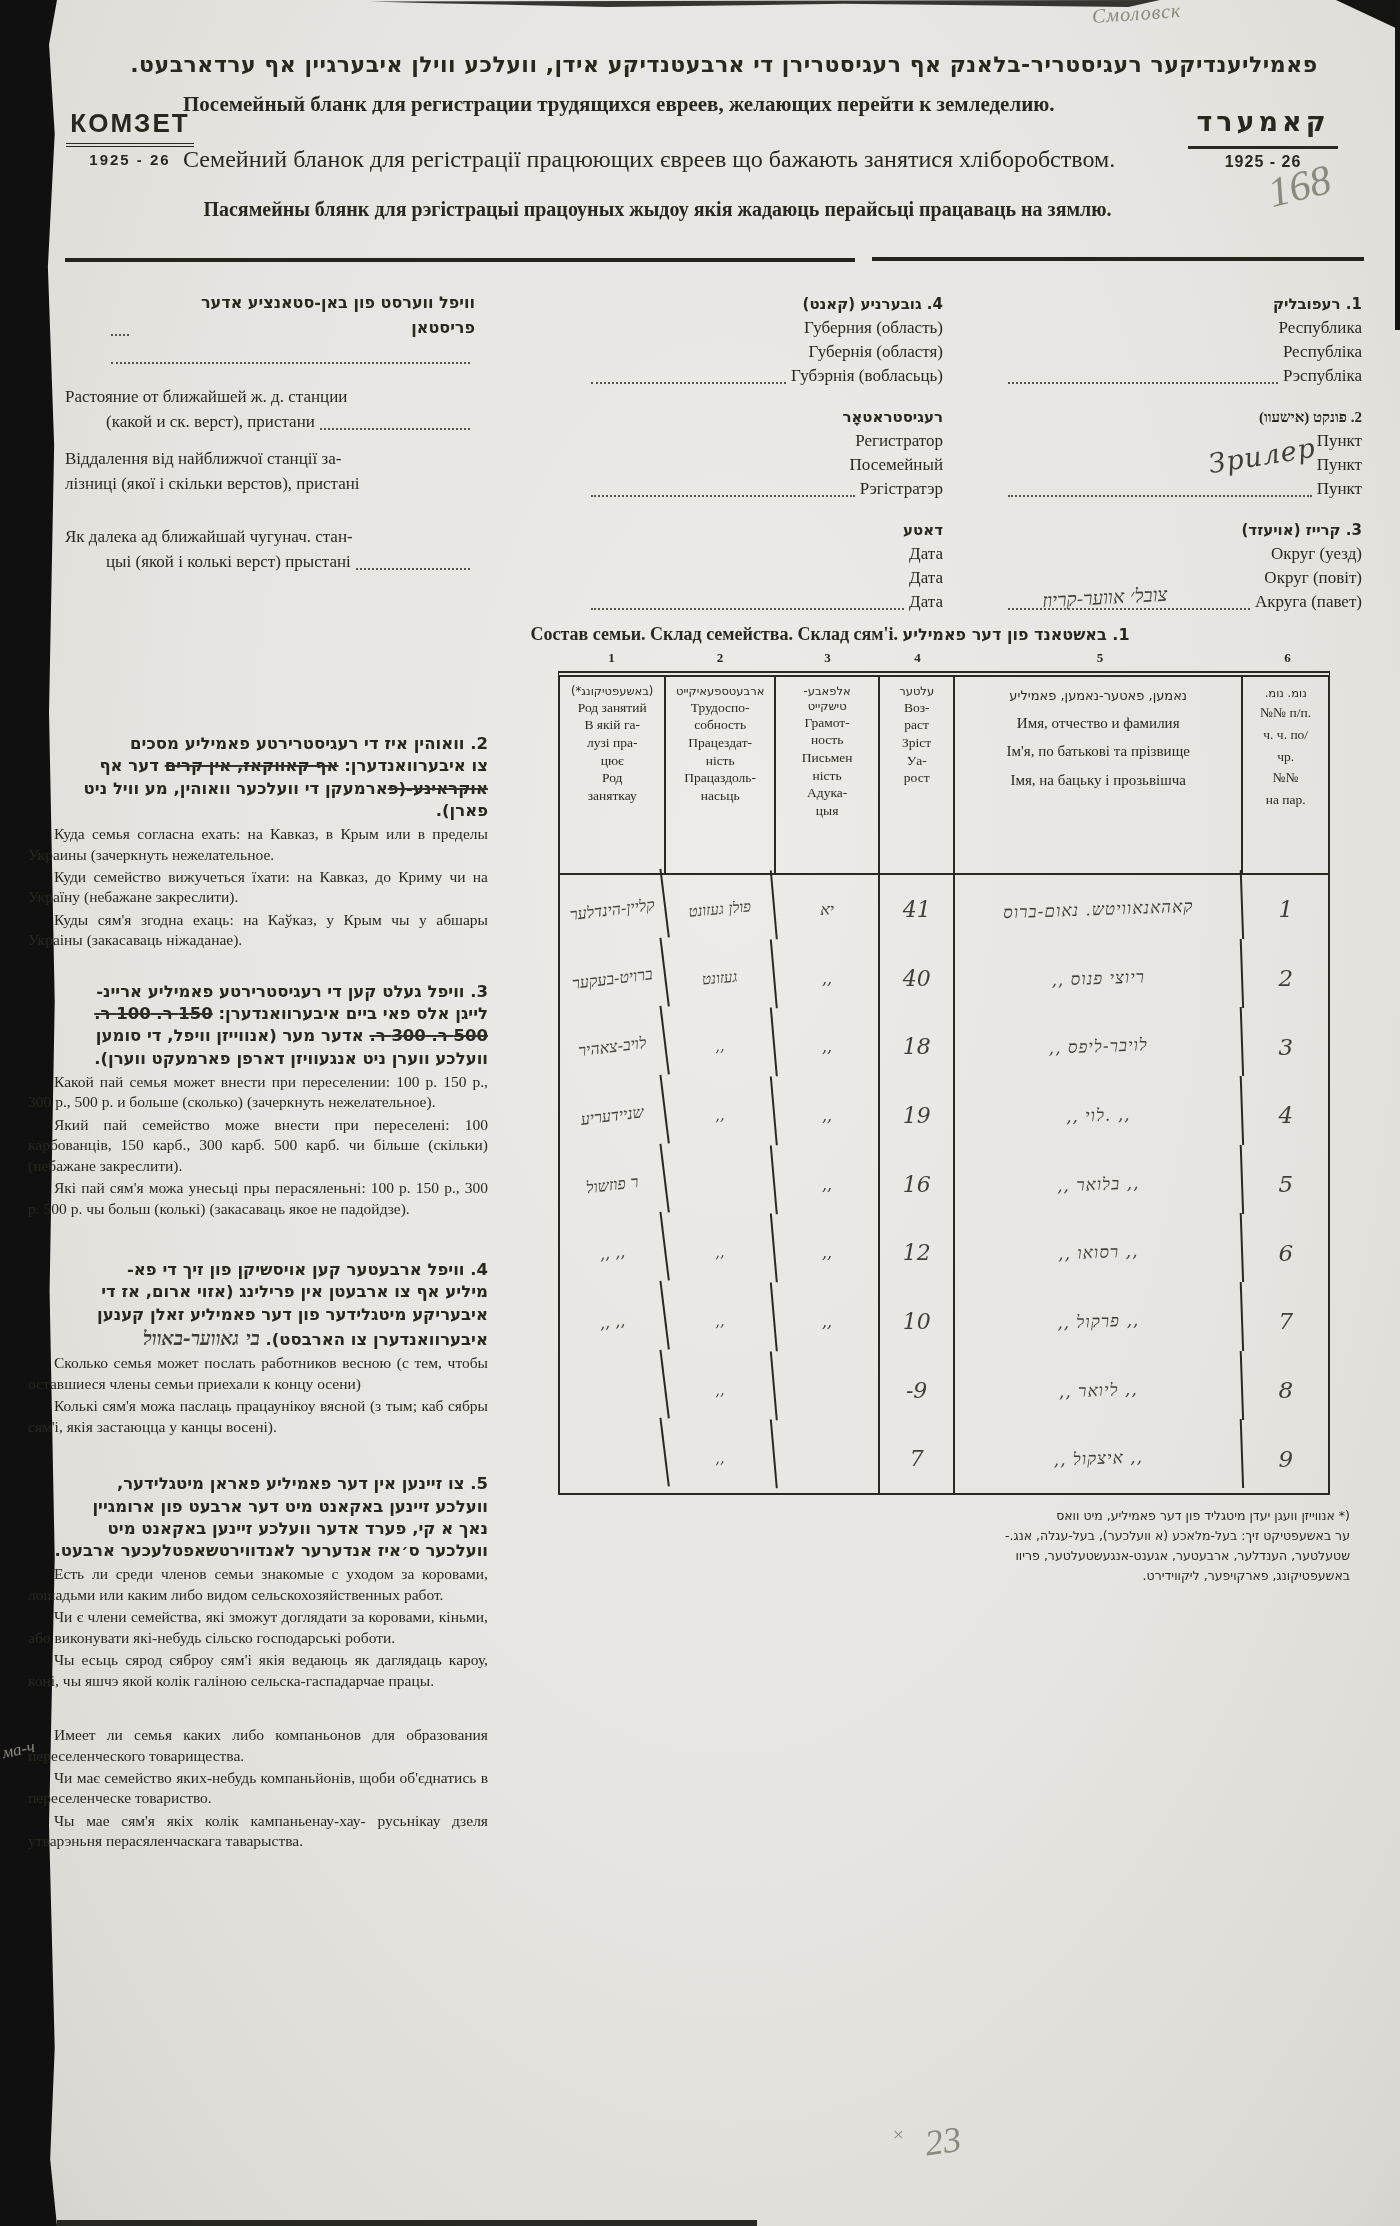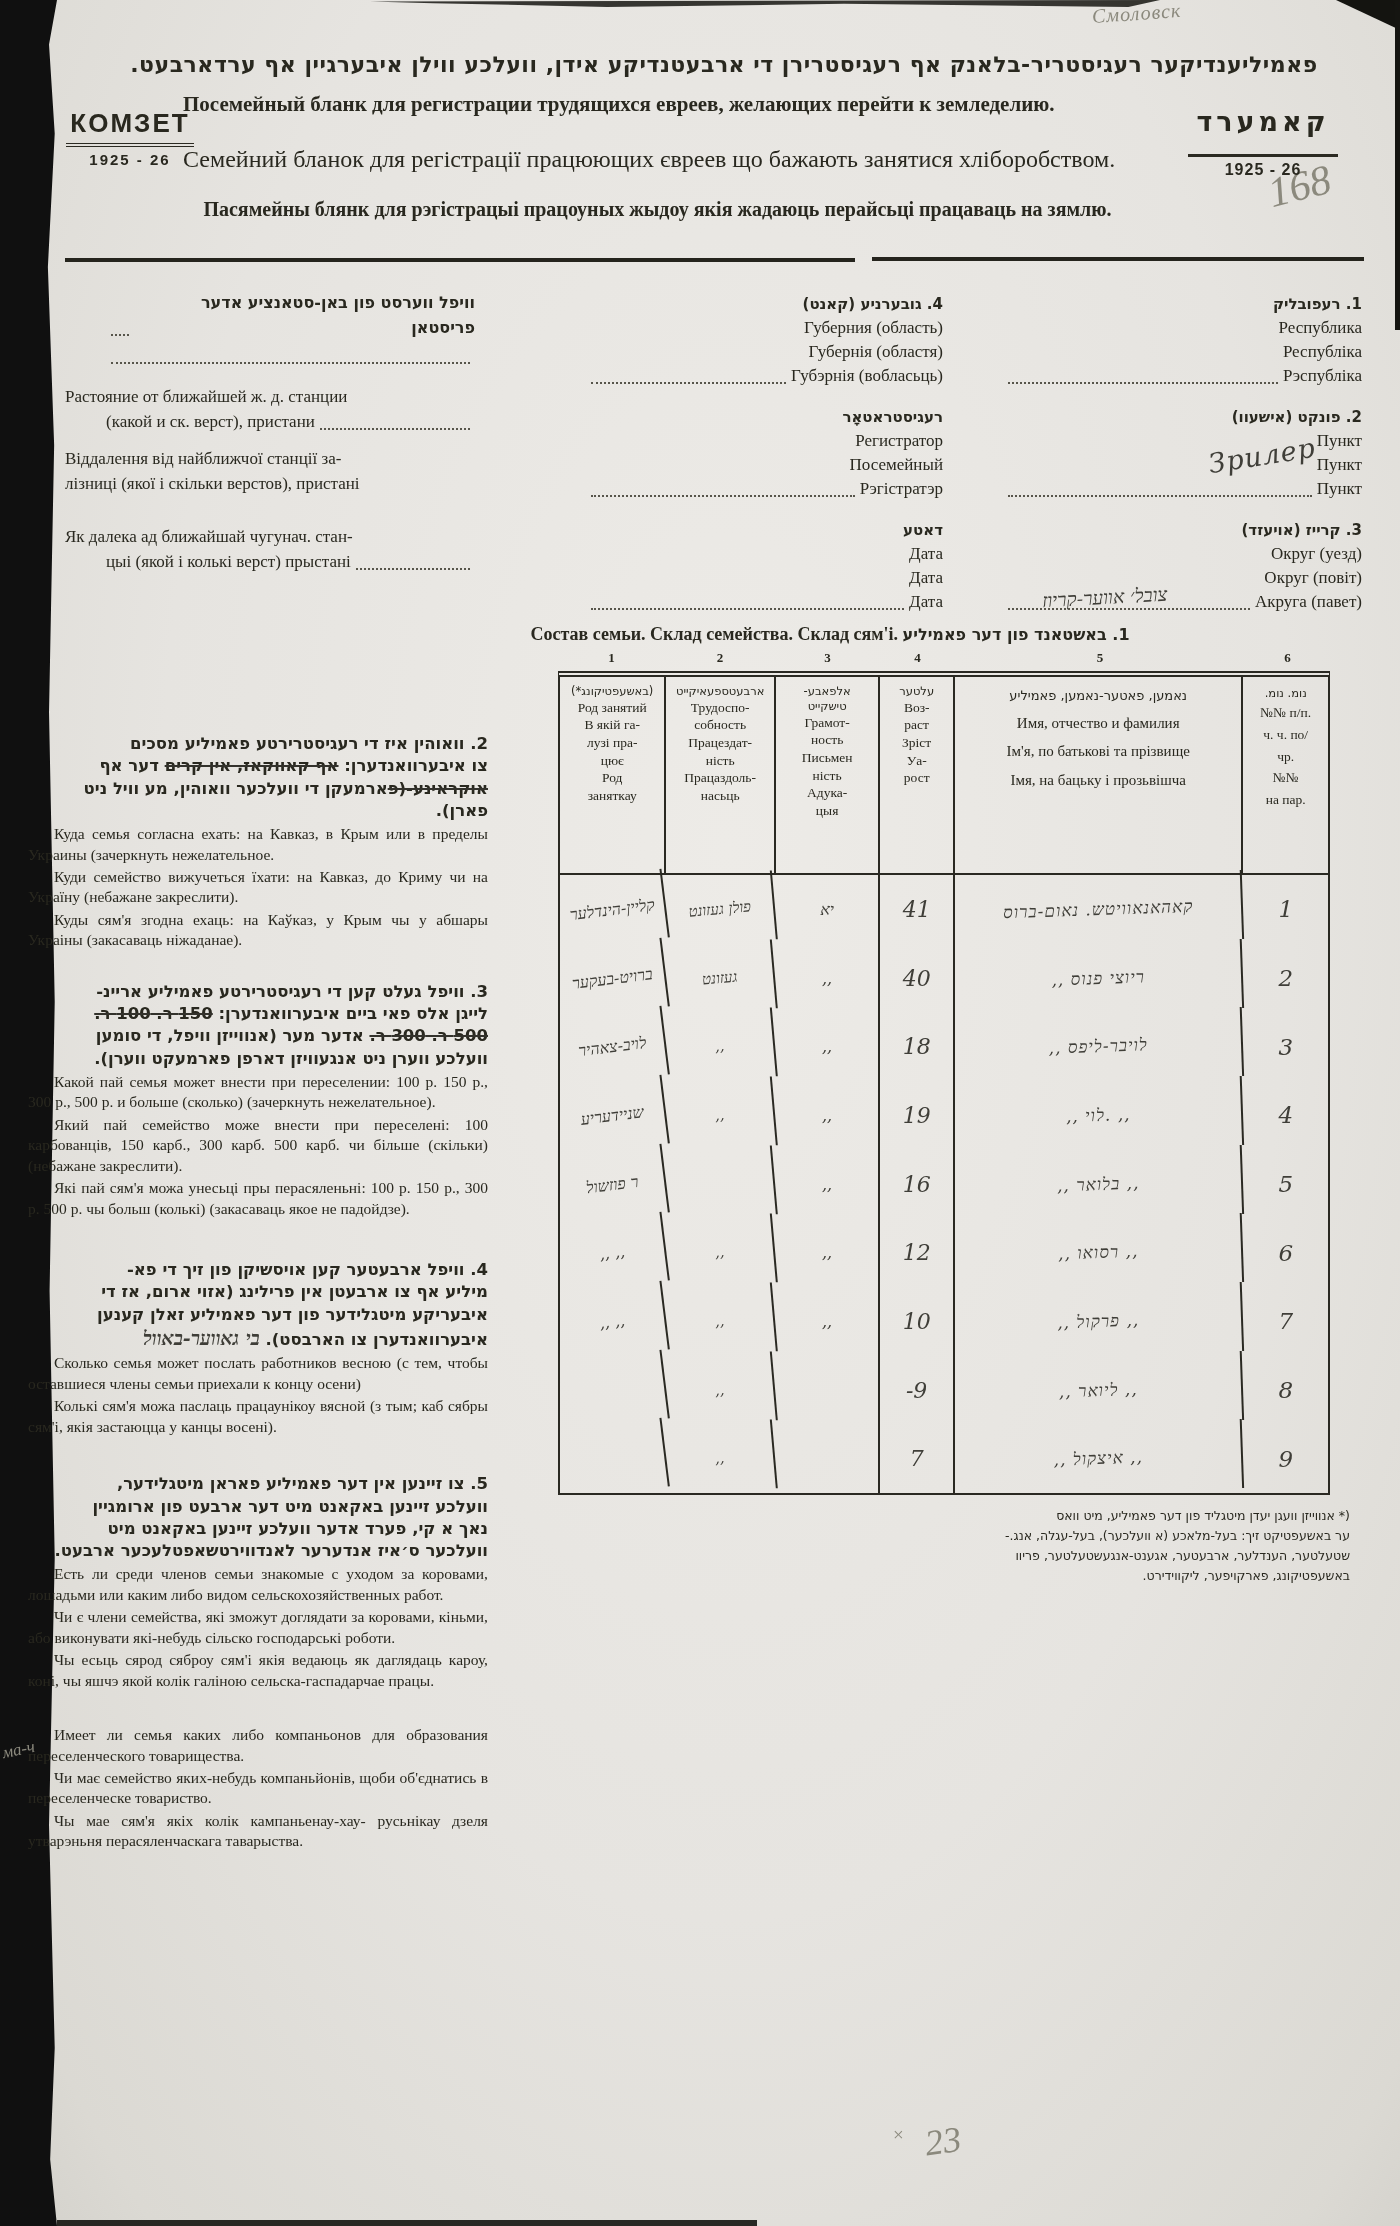--- a/index.html
+++ b/index.html
@@ -23,21 +23,21 @@
   .edge-right{right:0;top:0;width:5px;height:330px;background:#151511;}
   .edge-bottom{left:57px;bottom:0;width:700px;height:6px;background:#14140f;opacity:.9;}
   
   .yi-title{left:95px;top:52px;width:1258px;text-align:center;font-size:22px;font-weight:bold;letter-spacing:.5px;}
   .komzet{left:66px;top:108px;width:128px;text-align:center;}
   .komzet-name{font-family:"Liberation Sans","DejaVu Sans",sans-serif;font-weight:bold;font-size:26px;letter-spacing:2px;border-bottom:4px double #2b2a22;padding-bottom:4px;}
   .komzet-years{font-family:"Liberation Sans",sans-serif;font-weight:bold;font-size:15px;letter-spacing:2px;margin-top:4px;}
   .title-ru{left:183px;top:92px;width:995px;font-size:21px;font-weight:bold;}
   .title-uk{left:183px;top:146px;width:995px;font-size:24px;font-weight:normal;}
   .komerd{left:1188px;top:106px;width:150px;text-align:center;}
-  .komerd-name{font-size:27px;font-weight:bold;letter-spacing:4px;border-bottom:3px solid #2b2a22;padding-bottom:17px;}
+  .komerd-name{font-size:27px;font-weight:bold;letter-spacing:4px;border-bottom:3px solid #2b2a22;padding-bottom:9px;}
   .komerd-years{font-family:"Liberation Sans",sans-serif;font-weight:bold;font-size:16px;letter-spacing:1px;margin-top:4px;}
   .title-be{left:150px;top:198px;width:1015px;text-align:center;font-size:20px;font-weight:bold;}
   .rule-l{left:65px;top:258px;width:790px;height:4px;background:#25241d;}
   .rule-r{left:872px;top:257px;width:492px;height:4px;background:#25241d;}
   
   .col-station{left:65px;top:290px;width:410px;font-size:17px;line-height:25px;}
   .col-mid{left:545px;top:292px;width:398px;text-align:right;font-size:17px;line-height:24px;}
   .col-right{left:962px;top:292px;width:400px;text-align:right;font-size:17px;line-height:24px;}
   .fgroup{margin-bottom:17px;}
   .fl{display:block;}
@@ -175,21 +175,21 @@
     <div class="fgroup">
       <span class="fl he b" dir="rtl" style="font-size:15px;">1. רעפובליק</span>
       <span class="fl">Республика</span>
       <span class="fl">Республіка</span>
       <span class="dotrow">
         <span class="dotfill"></span>
         <span>Рэспубліка</span>
       </span>
     </div>
     <div class="fgroup">
-      <span class="fl he b" dir="rtl" style="font-size:15px;">2. פונקט (אישעוו)</span>
+      <span class="fl he b" dir="rtl" style="font-size:15px;font-family:Liberation Serif, serif;">2. פונקט (אישעוו)</span>
       <span class="fl">Пункт</span>
       <span class="fl">Пункт</span>
       <span class="dotrow">
         <span class="dotfill"></span>
         <span>Пункт</span>
       </span>
     </div>
     <div class="fgroup">
       <span class="fl he b" dir="rtl" style="font-size:15px;">3. קרייז (אויעזד)</span>
       <span class="fl">Округ (уезд)</span>

